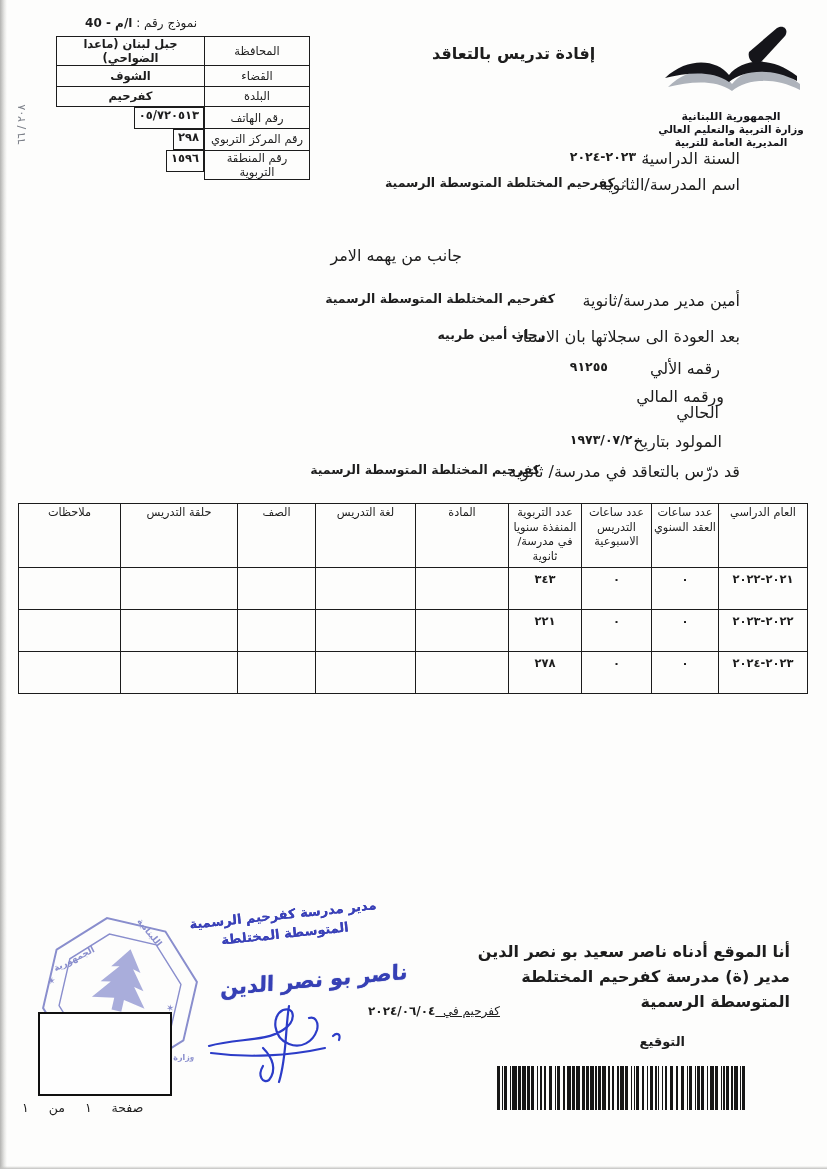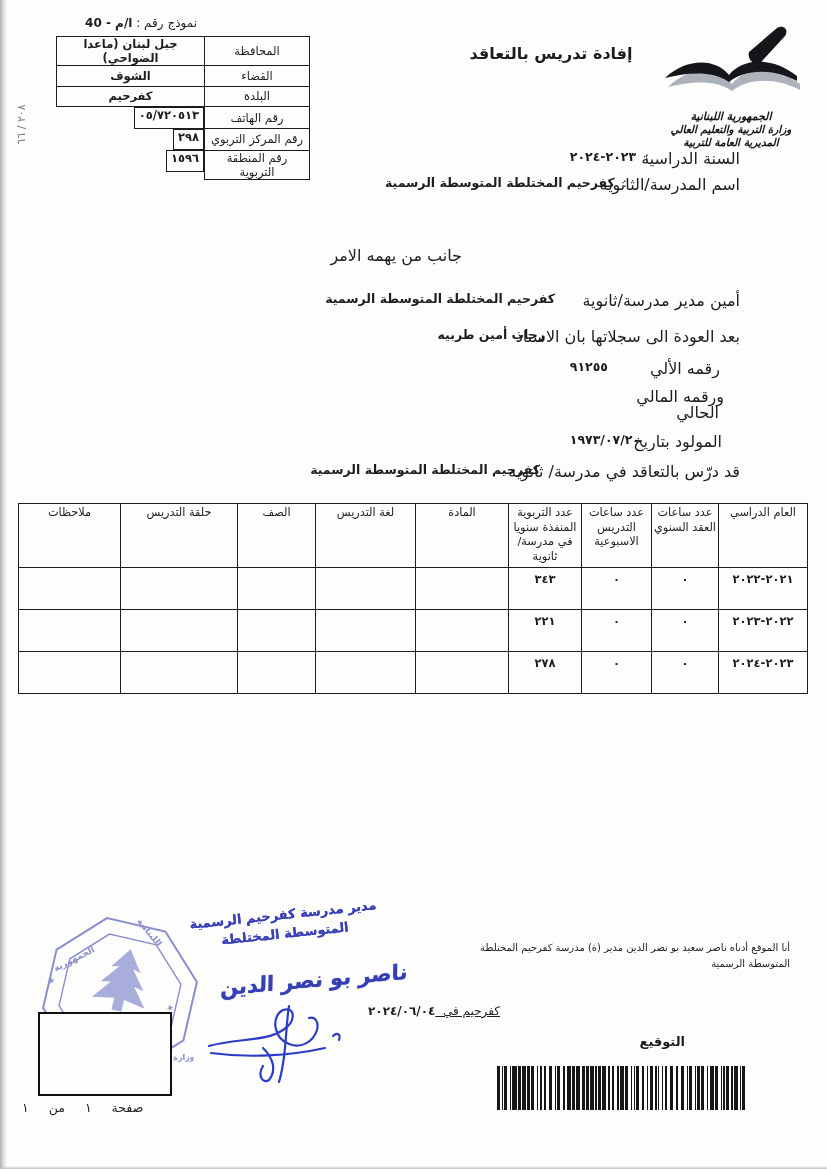--- a/index.html
+++ b/index.html
@@ -25,21 +25,21 @@
   
   .lbl{font-size:16px;}
   .val{font-size:12.5px;}
   
   #main-table{position:absolute;left:18px;top:503px;border-collapse:collapse;direction:rtl;table-layout:fixed;}
   #main-table th{border:1.5px solid #1c1c1c;font-size:11.3px;font-weight:normal;vertical-align:top;
                  padding:2px 2px;line-height:1.3;height:52px;white-space:normal;}
   #main-table td{border:1.5px solid #1c1c1c;font-size:11.5px;font-weight:bold;vertical-align:top;
                  text-align:center;height:36px;padding-top:4px;}
   
-  .undersigned{font-size:10px;font-weight:normal;white-space:normal;width:352px;line-height:1.55;text-align:right;}
+  .undersigned{font-size:16px;font-weight:bold;white-space:normal;width:352px;line-height:1.55;text-align:right;}
   .sig-label{font-size:13px;}
   #barcode{position:absolute;left:497px;top:1066px;width:248px;height:44px;display:flex;align-items:stretch;}
   #barcode .bar{background:#161616;}
   #barcode .gap{background:transparent;}
   .barcode-num{position:absolute;left:497px;top:1112px;width:248px;text-align:center;
                font-size:14.5px;letter-spacing:1.5px;color:#2b2b2b;direction:ltr;}
   .page-num{font-size:12.5px;word-spacing:16px;}
   
   #seal{position:absolute;left:34px;top:914px;transform:rotate(13deg);opacity:.9;}
   #black-box{position:absolute;left:38px;top:1012px;width:130px;height:80px;border:2.5px solid #101010;background:#fefefe;}
@@ -82,23 +82,23 @@
           <td class="i-label">رقم المركز التربوي</td>
           <td class="i-value num">٢٩٨</td>
         </tr>
         <tr>
           <td class="i-label">رقم المنطقة التربوية</td>
           <td class="i-value num">١٥٩٦</td>
         </tr>
       </tbody>
     </table>
 
-  <div class="abs b title" style="left:432px;top:44px;width:238px;text-align:center;">إفادة تدريس بالتعاقد</div>
-
-  <div class="abs" style="left:642px;top:26px;width:178px;text-align:center;font-style:italic;">
+  <div class="abs b title" style="left:432px;top:44px;width:238px;text-align:left;">إفادة تدريس بالتعاقد</div>
+
+  <div class="abs" style="left:642px;top:26px;width:178px;text-align:center;">
     <svg width="160" height="80" viewBox="0 0 160 80">
       <g fill="#9aa0aa" transform="translate(3,6)" opacity="0.8">
         <path d="M14,55 C38,32 66,36 78,52 L78,59 C60,47 36,50 14,55 Z"></path>
         <path d="M78,52 C90,36 118,30 146,52 L146,58 C120,44 92,47 78,59 Z"></path>
       </g>
       <g fill="#15151a">
         <path d="M14,52 C38,30 66,34 78,49 L78,56 C60,44 36,47 14,52 Z"></path>
         <path d="M78,49 C90,34 118,28 146,50 L146,55 C120,41 92,44 78,56 Z"></path>
         <path d="M98,26 L126,2 C133,-2 138,4 134,10 L110,36 C103,41 96,33 98,26 Z"></path>
       </g>

